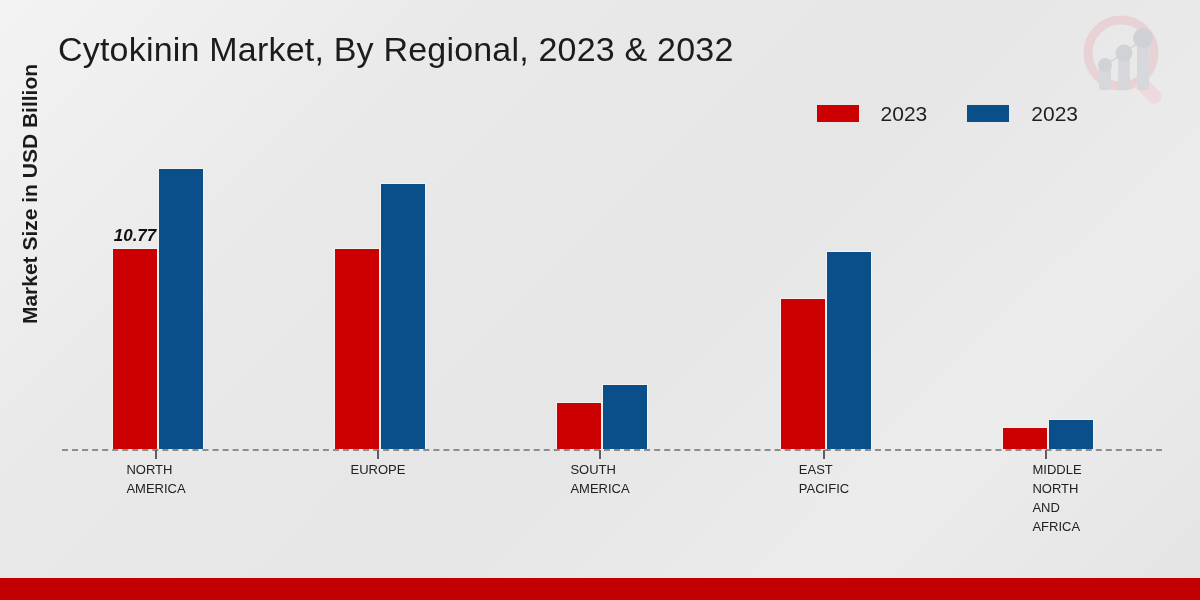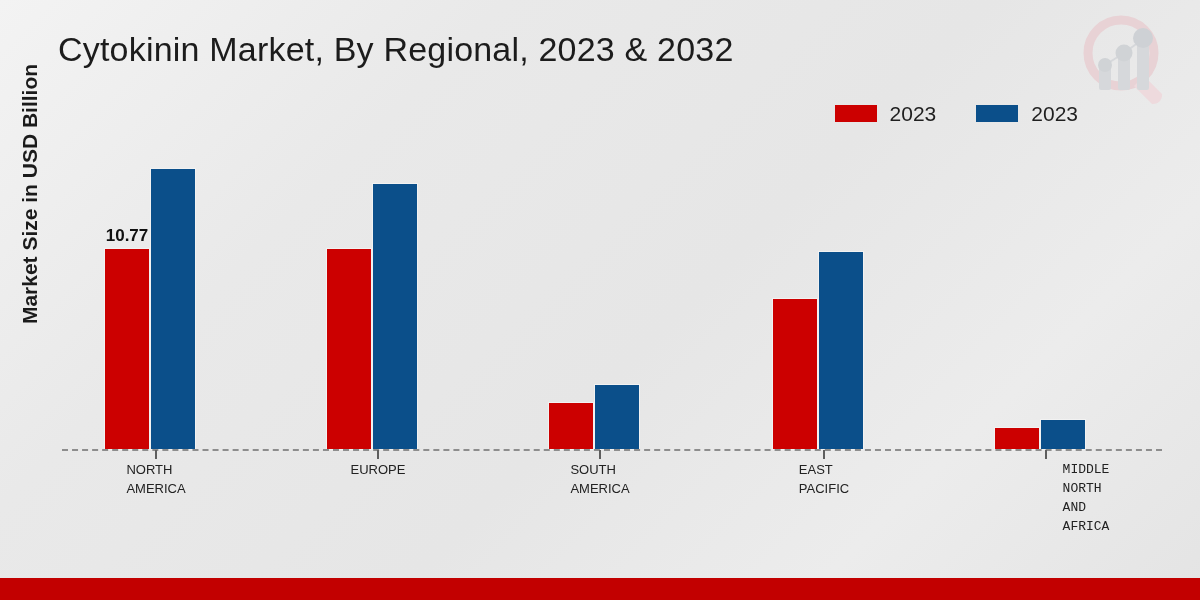--- a/index.html
+++ b/index.html
@@ -25,38 +25,38 @@
   #chart-title {
     position:absolute; left:58px; top:30px;
     font-size:34px; font-weight:400; color:#1c1c1c;
     letter-spacing:0.2px; white-space:nowrap;
   }
   
   #legend {
     position:absolute; right:122px; top:103px;
     display:flex; align-items:center; gap:40px;
   }
-  .legend-item { display:flex; align-items:center; gap:13px;text-align:right; }
+  .legend-item { display:flex; align-items:center; gap:22px;text-align:right; }
   .legend-swatch { width:42px; height:17px; display:block; }
   .legend-label { font-size:21px; color:#1f1f1f; line-height:1; }
   
   #y-axis-title {
     position:absolute;
     left:-135px; top:182px;
     width:330px;
     transform:rotate(-90deg);
     transform-origin:center center;
     text-align:center;
     font-size:21px; font-weight:700; color:#1b1b1b;
     white-space:nowrap;
   }
   
   #plot {
-    position:absolute; left:56px; top:140px;
-    width:1100px; height:310px;
+    position:absolute; left:64px; top:140px;
+    width:1100px; height:310px;font-style:italic;
   }
   #baseline {
     position:absolute; left:62px; top:449px; width:1100px; height:0;
     border-top:2px dashed #8d8d8d;
   }
   .group { position:absolute; bottom:0; height:310px; }
   .bar {
     position:absolute; bottom:0; width:46px;
     border:1px solid #f2f2f2;
   }
@@ -157,21 +157,21 @@
       <div class="cat-label" style="left: 600px;">
         <div>SOUTH</div>
         <div>AMERICA</div>
       </div>
       <div class="tick" style="left: 823px;"></div>
       <div class="cat-label" style="left: 824px;">
         <div>EAST</div>
         <div>PACIFIC</div>
       </div>
       <div class="tick" style="left: 1045px;"></div>
-      <div class="cat-label" style="left: 1086px; font-family: Liberation Mono, monospace;">
+      <div class="cat-label" style="left: 1057px;">
         <div>MIDDLE</div>
         <div>NORTH</div>
         <div>AND</div>
         <div>AFRICA</div>
       </div>
     </div>
 
   <div id="footer-bar"></div>
 </div>
 

